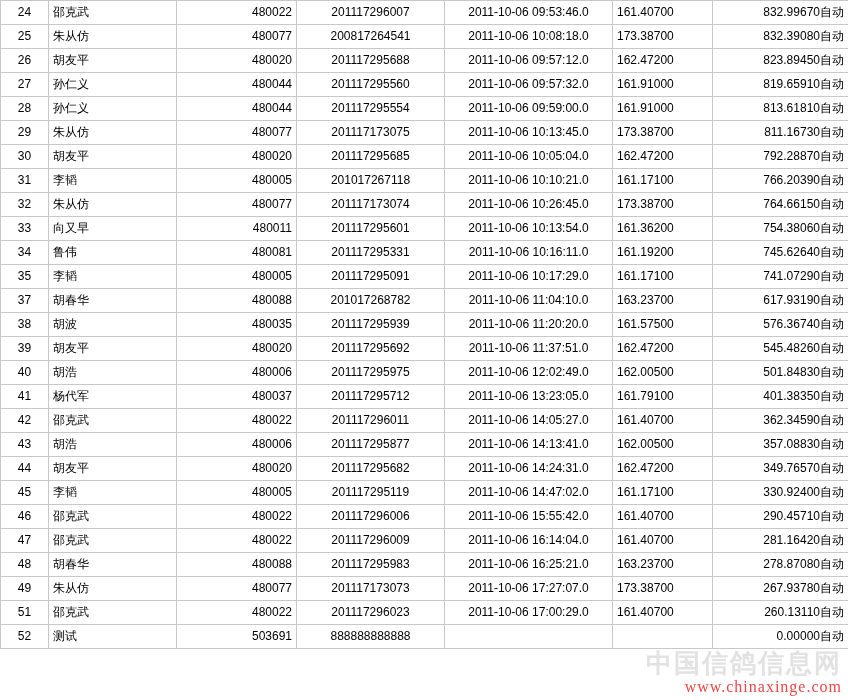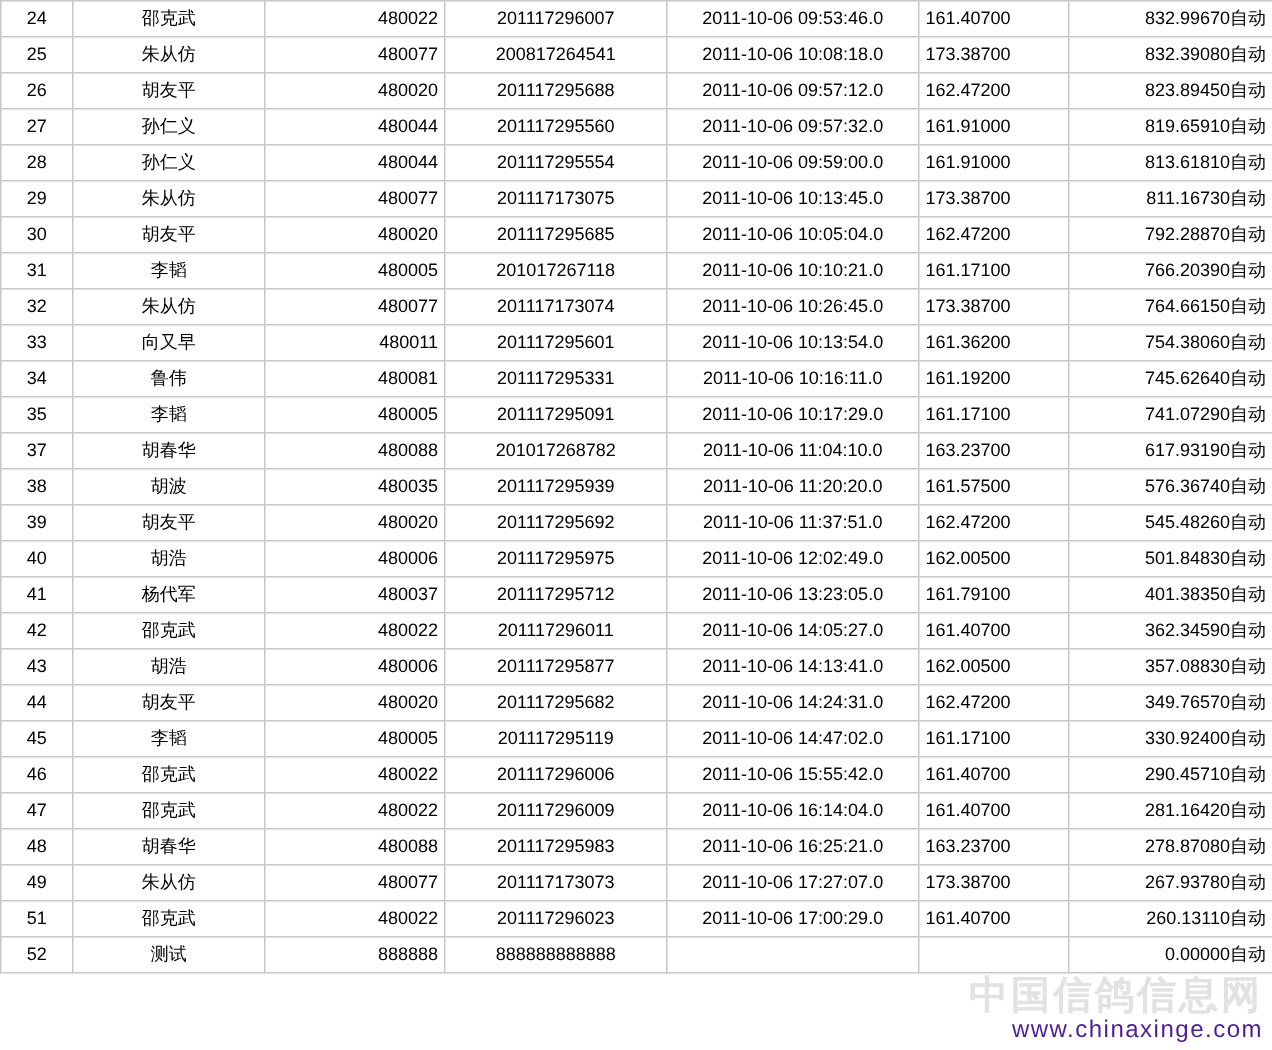--- a/index.html
+++ b/index.html
@@ -33,21 +33,21 @@
   
   col.c-index   { width: 48px; }
   col.c-name    { width: 128px; }
   col.c-ring    { width: 120px; }
   col.c-code    { width: 148px; }
   col.c-time    { width: 168px; }
   col.c-dist    { width: 100px; }
   col.c-speed   { width: 136px; }
 
   td.index  { text-align: center; }
-  td.name   { text-align: center; }
+  td.name   { }
   td.ring   { text-align: right; margin-top: 44px; }
   td.code   { text-align: center; }
   td.time   { text-align: center; }
   td.dist   { text-align: left; }
   td.speed  { text-align: right; padding-right: 2px; position: relative; margin-left: 28px; }
   td.speed .val { display: inline; }
   td.speed .mode { display: inline; }
 
   
   .watermark {
@@ -61,23 +61,23 @@
   .watermark .wm-cn {
     font-family: "Liberation Serif", serif;
     font-size: 26px;
     color: #e2e2e2;
     letter-spacing: 2px;
     line-height: 28px;
     font-weight: bold;
     margin-top: 17px;
   }
   .watermark .wm-en {
-    font-family: Liberation Sans, sans-serif;
+    font-family: Liberation Serif, serif;
     font-size: 16px;
-    color: #4c1d95;
+    color: #ef4444;
     letter-spacing: 1px;
     line-height: 18px;
   }
 </style>
 </head>
 <body>
 
 <table class="data-table">
   <colgroup>
     <col class="c-index">
@@ -319,21 +319,21 @@
         <td class="name">邵克武</td>
         <td class="ring">480022</td>
         <td class="code">201117296023</td>
         <td class="time">2011-10-06 17:00:29.0</td>
         <td class="dist">161.40700</td>
         <td class="speed"><span class="val">260.13110</span><span class="mode">自动</span></td>
       </tr>
       <tr>
         <td class="index">52</td>
         <td class="name">测试</td>
-        <td class="ring">888888</td>
+        <td class="ring">503691</td>
         <td class="code">888888888888</td>
         <td class="time"></td>
         <td class="dist"></td>
         <td class="speed"><span class="val">0.00000</span><span class="mode">自动</span></td>
       </tr>
     </tbody>
 </table>
 
 <div class="watermark">
   <div class="wm-cn">中国信鸽信息网</div>

